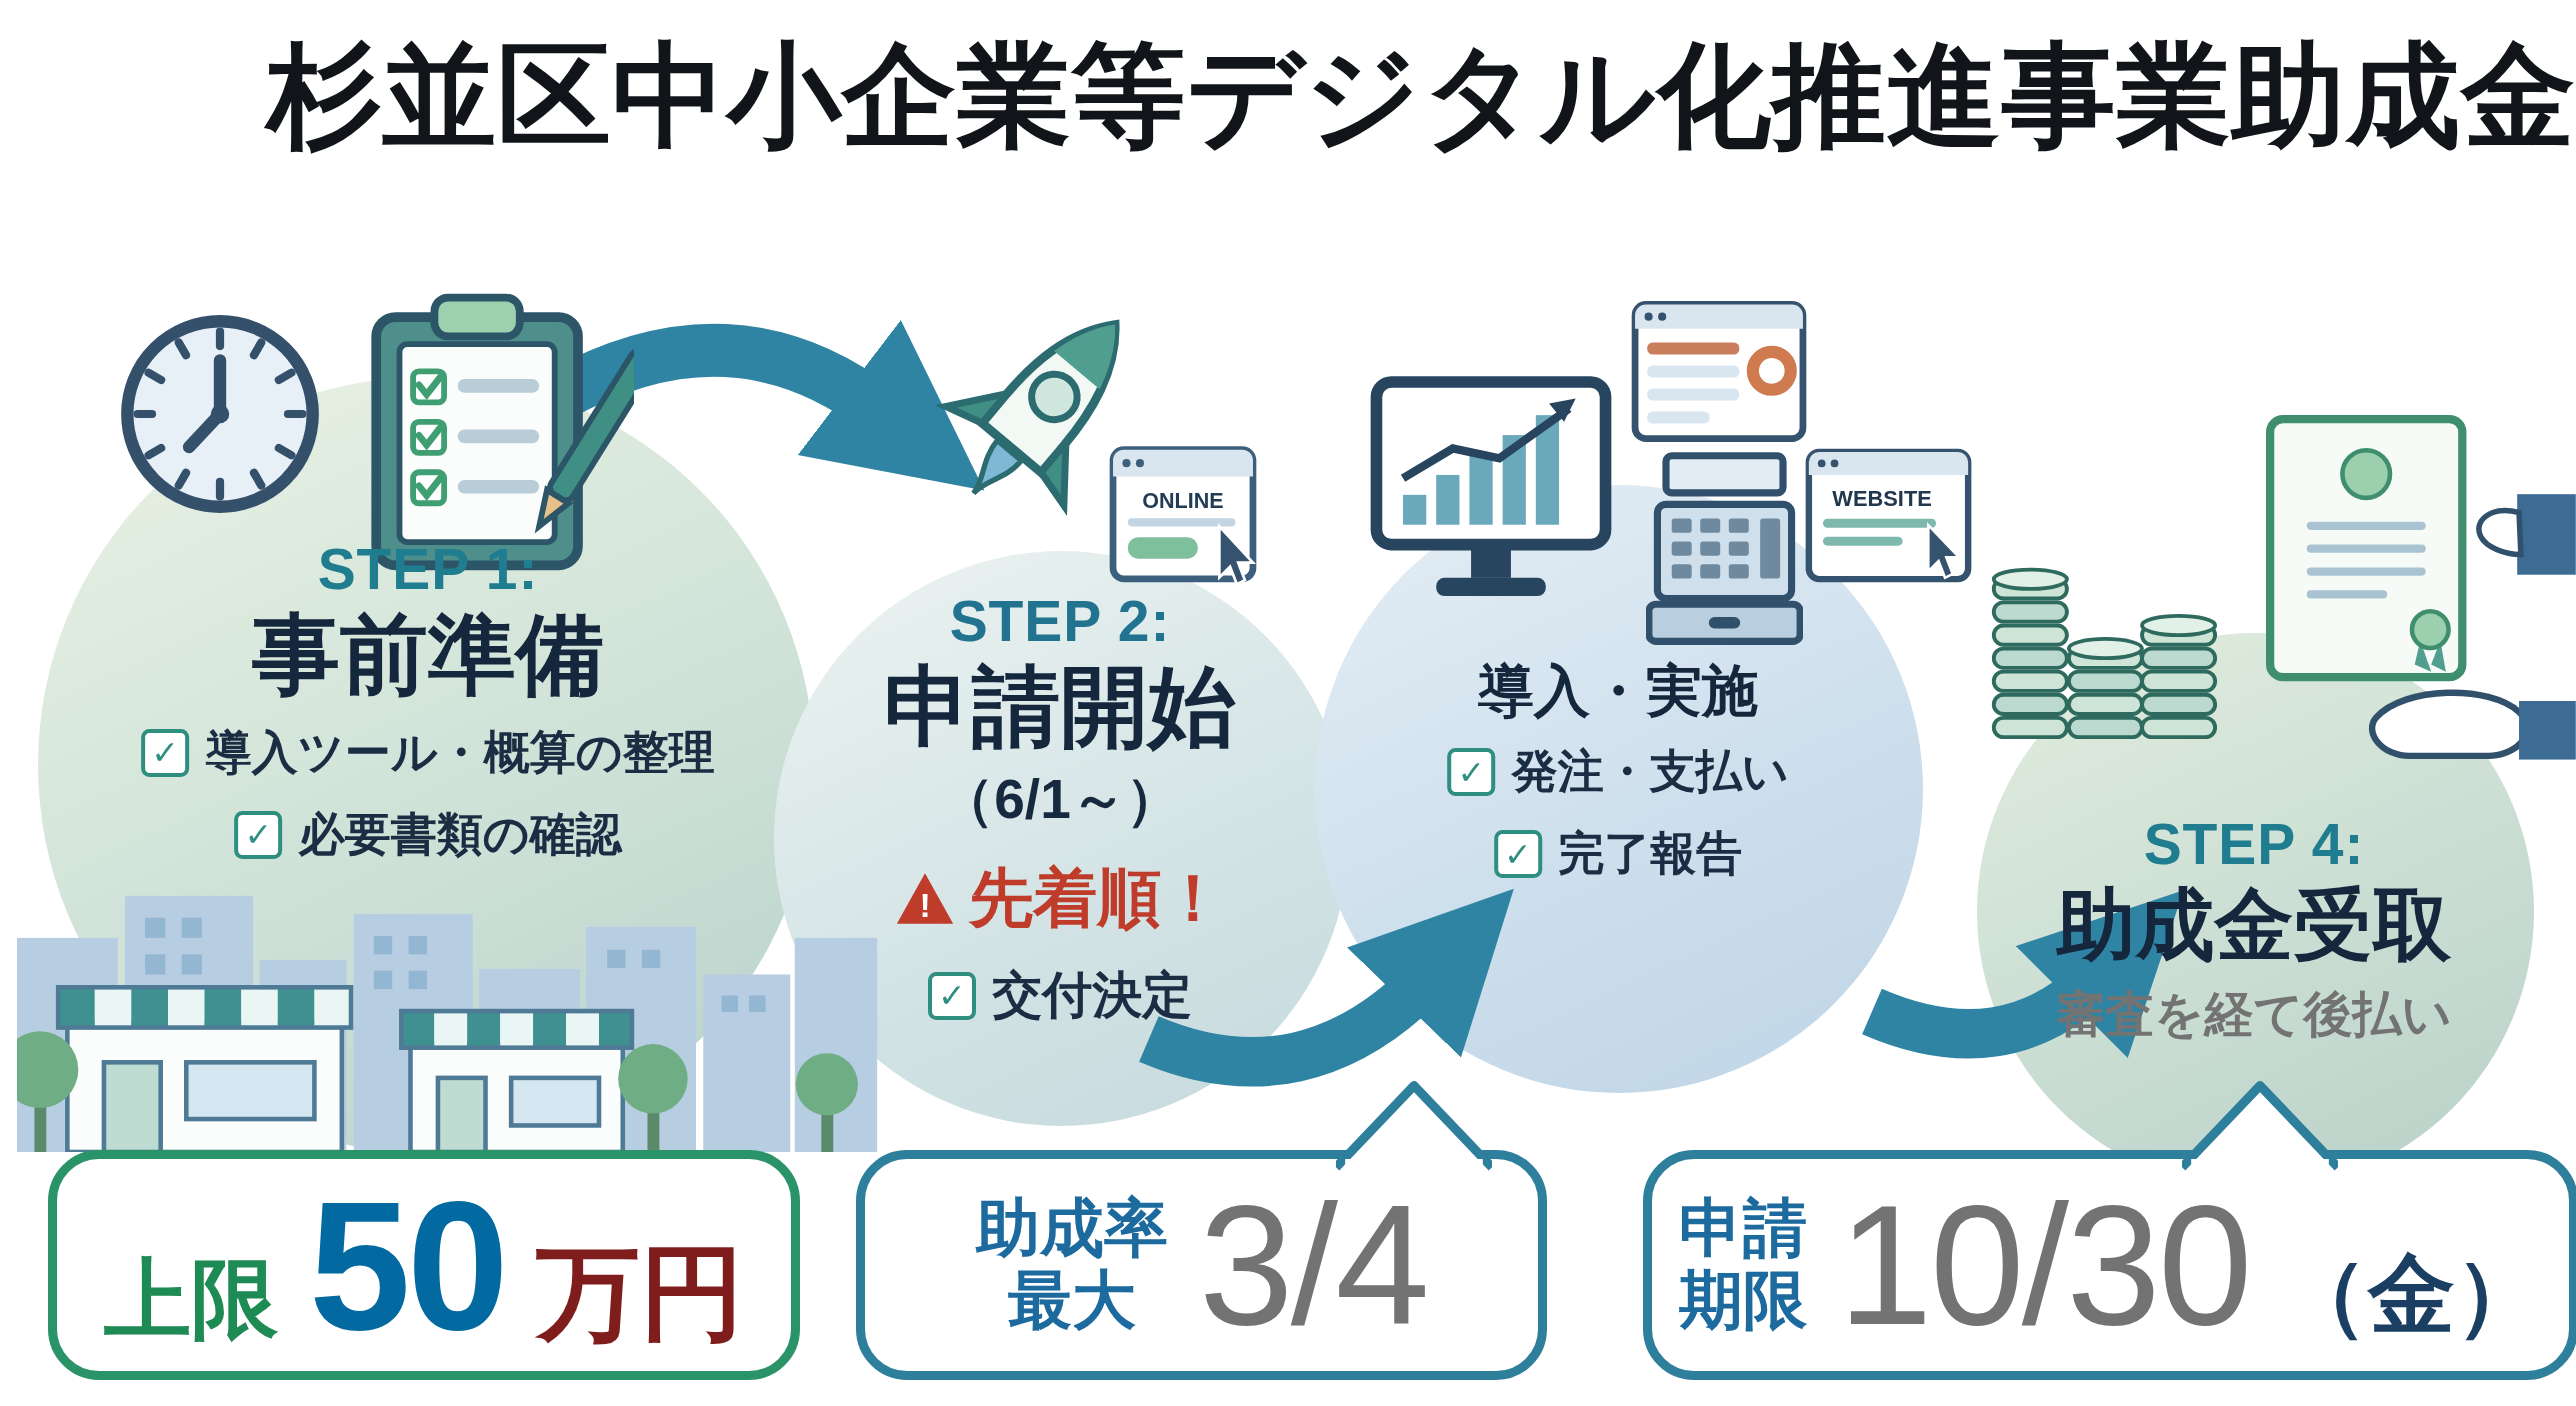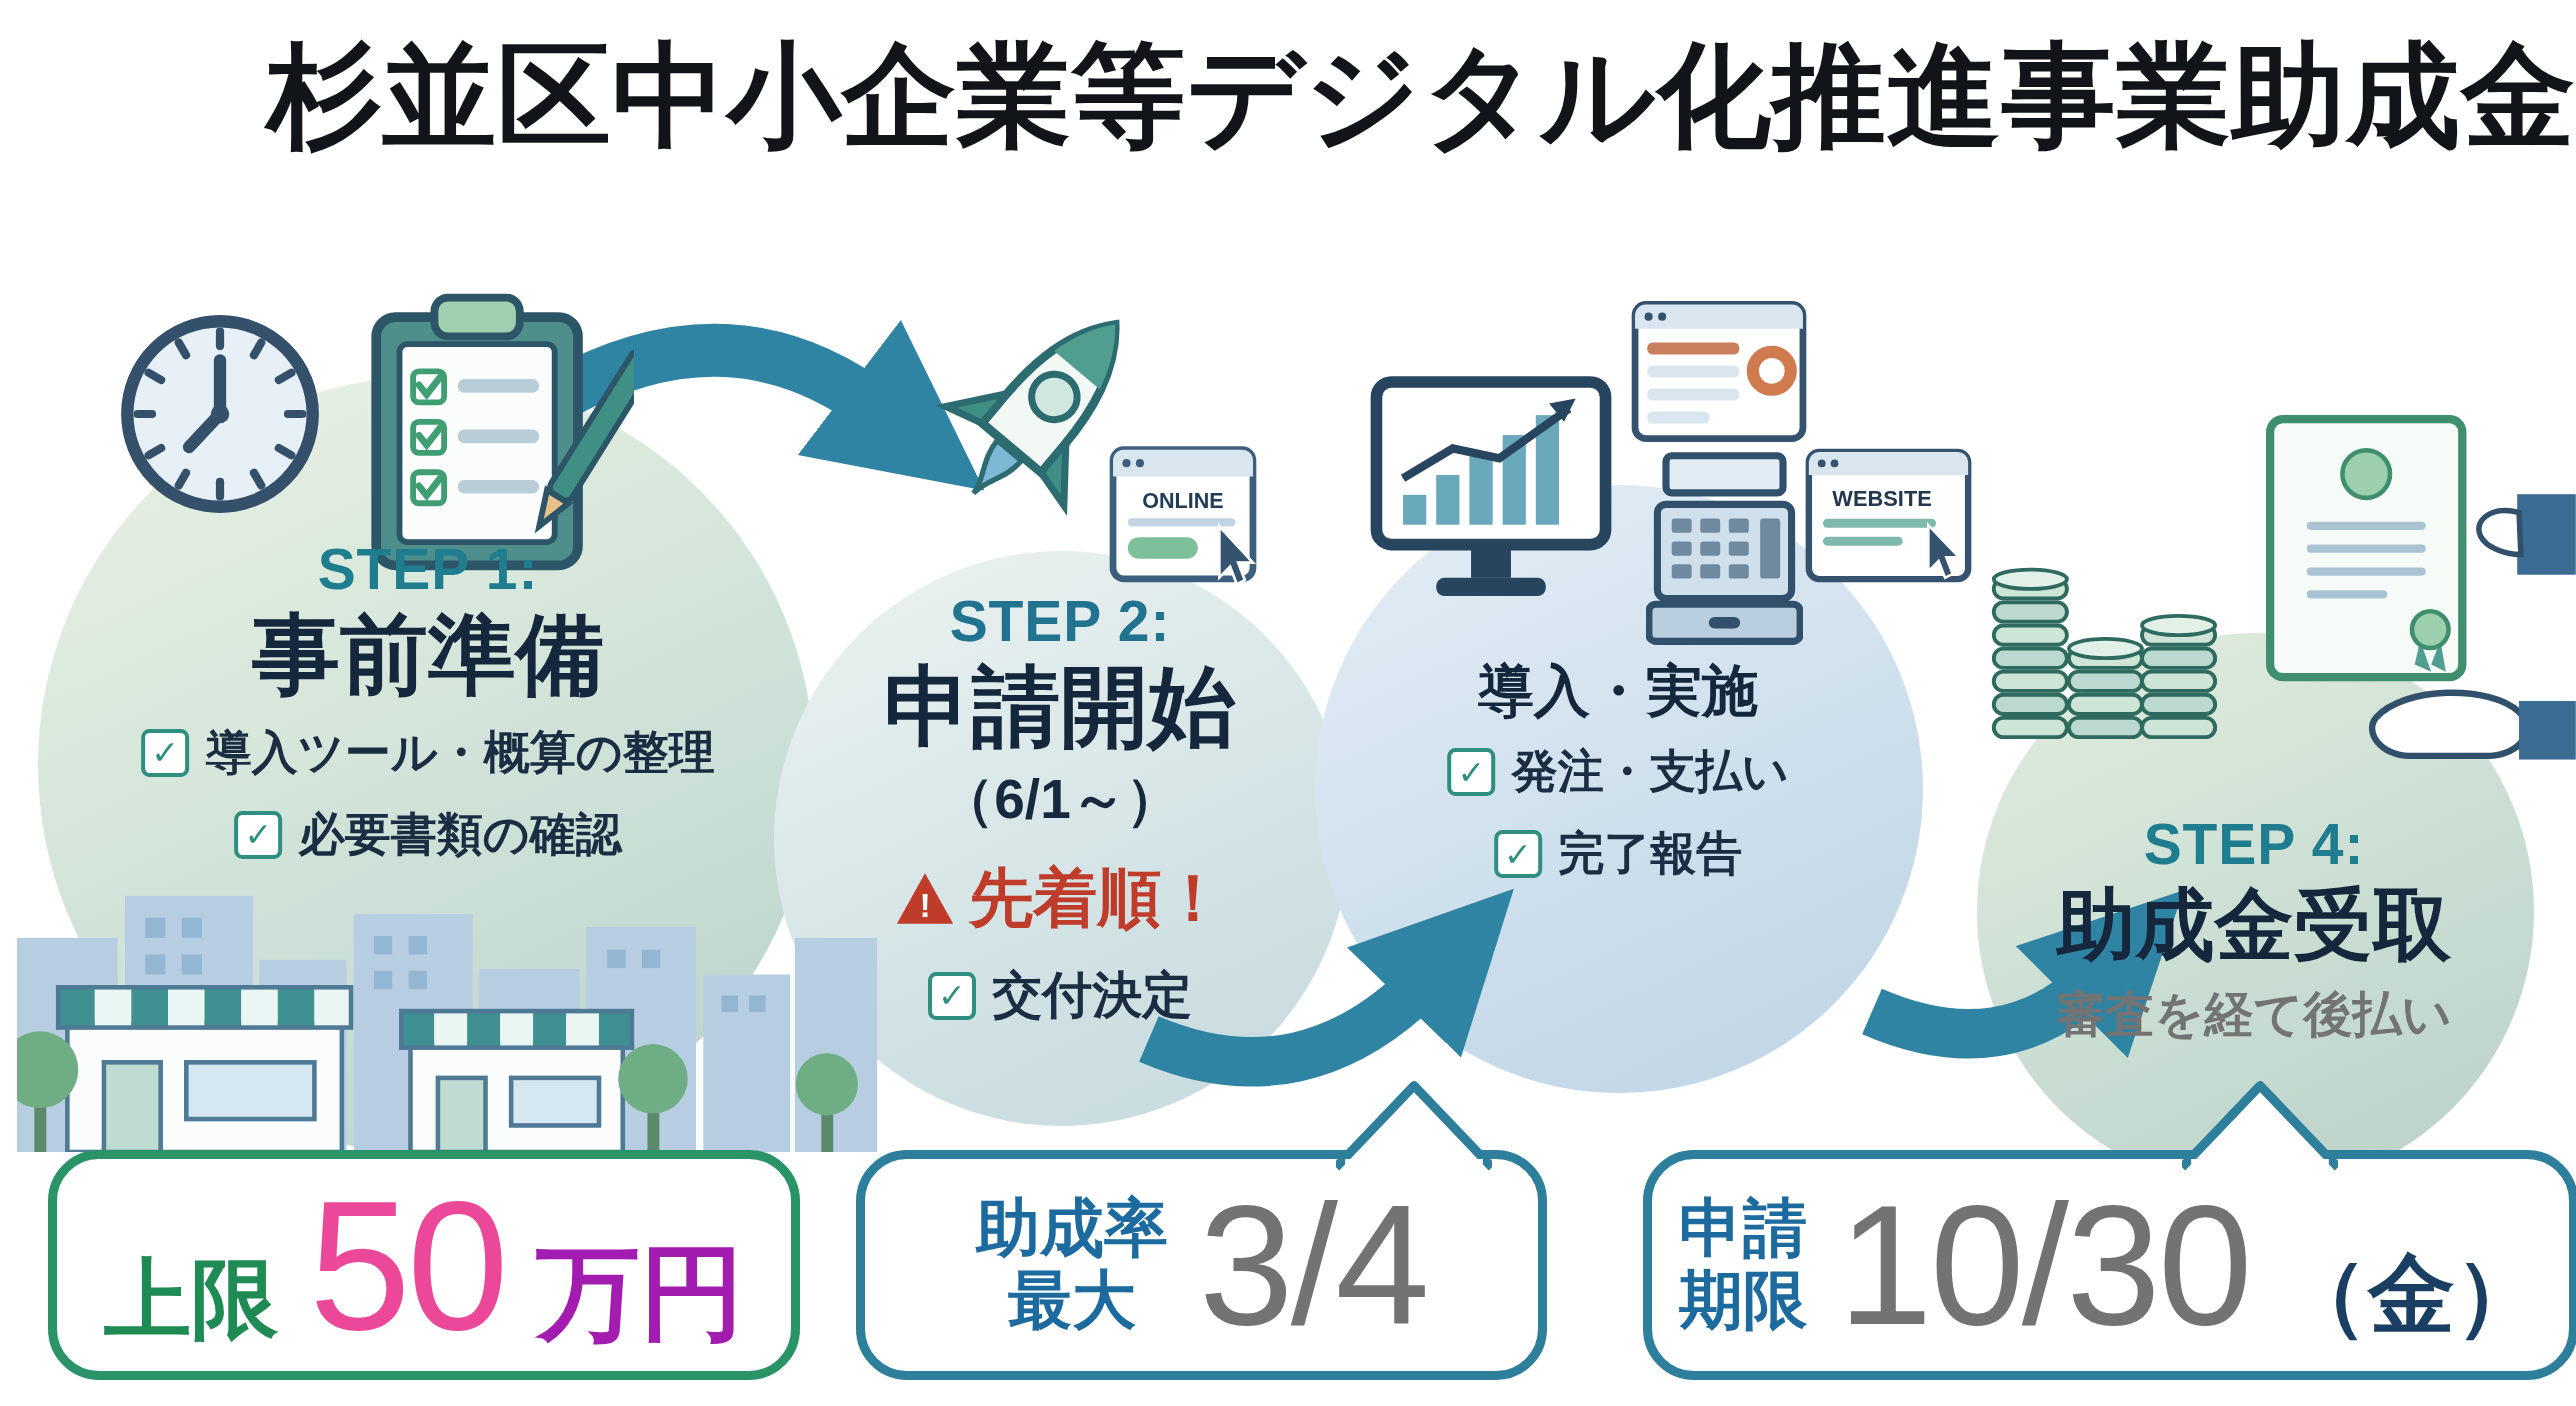--- a/index.html
+++ b/index.html
@@ -64,22 +64,22 @@
   .warn-svg{width:60px;height:55px;}
 
   
   .banner{position:absolute;background:#fff;border-radius:51px;z-index:6;
           display:flex;align-items:center;justify-content:center;}
   #banner1{left:48px;top:1150px;width:734px;height:212px;border:9.2px solid #2a9468;}
   #banner2{left:856px;top:1150px;width:673px;height:212px;border:9.2px solid #2e7f9c;}
   #banner3{left:1643px;top:1150px;width:917px;height:212px;border:9.2px solid #2e7f9c;}
   .banner-inner{display:flex;align-items:baseline;justify-content:center;gap:31px;line-height:1;}
   .b1-label{font-size:87px;font-weight:900;color:#1e8a54;}
-  .b1-value{font-size:183px;font-weight:400;color:#ec4899;letter-spacing:-3.7px;}
-  .b1-unit{font-size:104px;font-weight:900;color:#a21caf;}
+  .b1-value{font-size:183px;font-weight:700;color:#0369a1;letter-spacing:-3.7px;}
+  .b1-unit{font-size:104px;font-weight:900;color:#7f1d1d;}
   .b-labels{align-self:center;font-size:64px;font-weight:900;color:#1d6a9e;line-height:1.12;text-align:center;}
   .b-value{font-size:170px;font-weight:400;color:#737373;letter-spacing:-2.7px;}
   .b-suffix{font-size:87px;font-weight:900;color:#1a3f63;}
   .tail{position:absolute;top:-79px;width:156px;height:92px;z-index:7;}
   #banner2 .tail{left:471px;}
   #banner3 .tail{left:530px;}
 </style>
 </head>
 <body>
 

